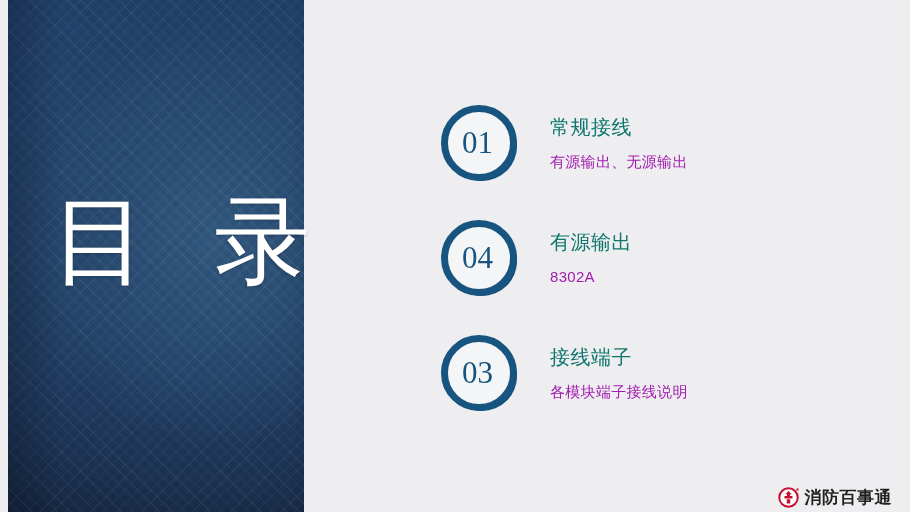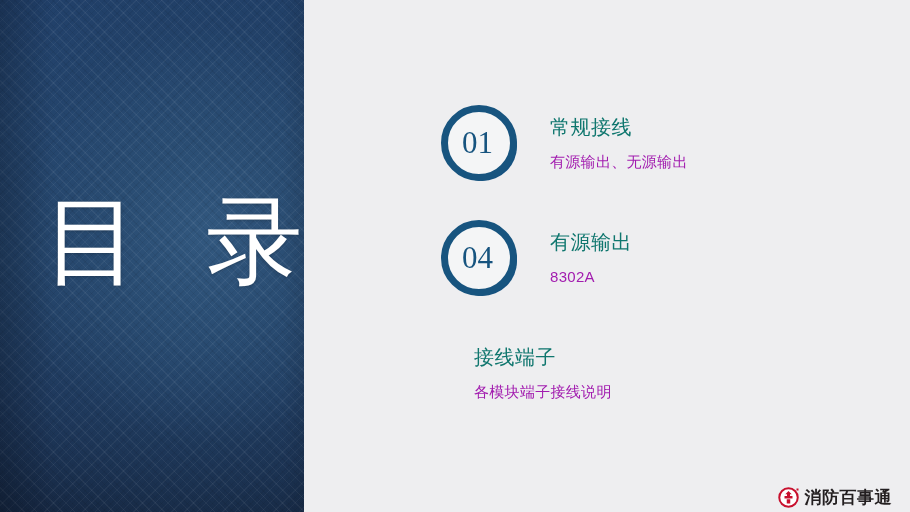--- a/index.html
+++ b/index.html
@@ -15,21 +15,21 @@
     position: relative;
     width: 910px;
     height: 512px;
     overflow: hidden;
     background: #eeeef0;
   }
 
   
   .left-panel {
     position: absolute;
-    left: 0;
+    left: 8px;
     top: 0;
     width: 336px;
     height: 512px;
     overflow: hidden;
     background:
       radial-gradient(120% 85% at 62% 46%, #32587f 0%, #2a4d73 22%, #22406380 48%, rgba(23,42,66,0) 78%),
       linear-gradient(to bottom, #21406b 0%, #274a77 26%, #264771 52%, #1d3559 78%, #152640 100%);
   }
   
   .left-panel::before {
@@ -232,20 +232,25 @@
           <div class="ring-front"></div>
           <div class="num-text">04</div>
         </div>
         <div class="toc-text">
           <div class="toc-heading">有源输出</div>
           <div class="toc-sub">8302A</div>
         </div>
       </div>
 
       <div class="toc-item toc-item-3">
+        <div class="num-badge">
+          <div class="ring-back"></div>
+          <div class="ring-front"></div>
+          <div class="num-text">03</div>
+        </div>
         <div class="toc-text">
           <div class="toc-heading">接线端子</div>
           <div class="toc-sub">各模块端子接线说明</div>
         </div>
       </div>
 
     </div>
 
     <div class="brand">
       <div class="brand-mark">

